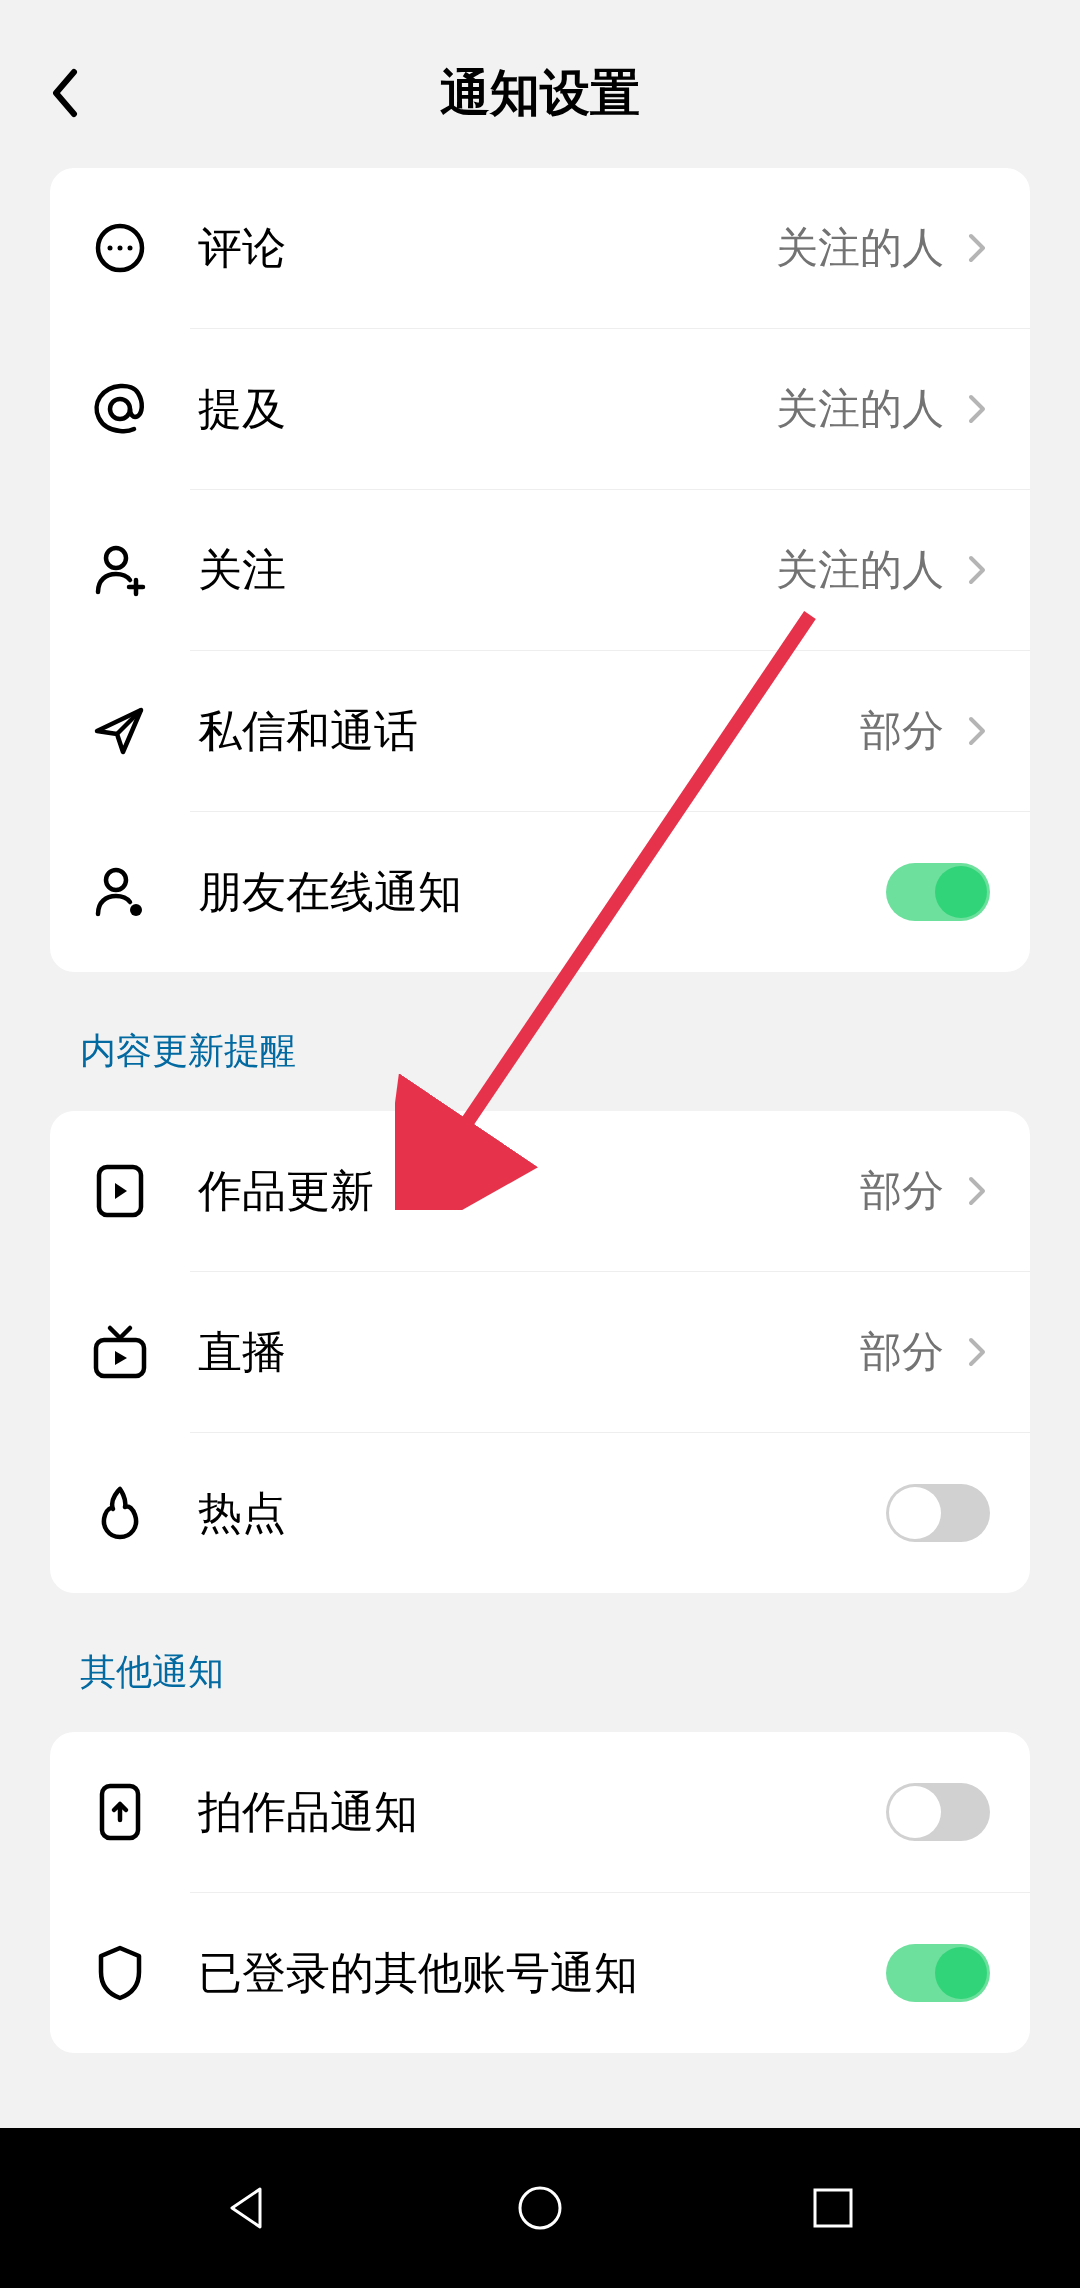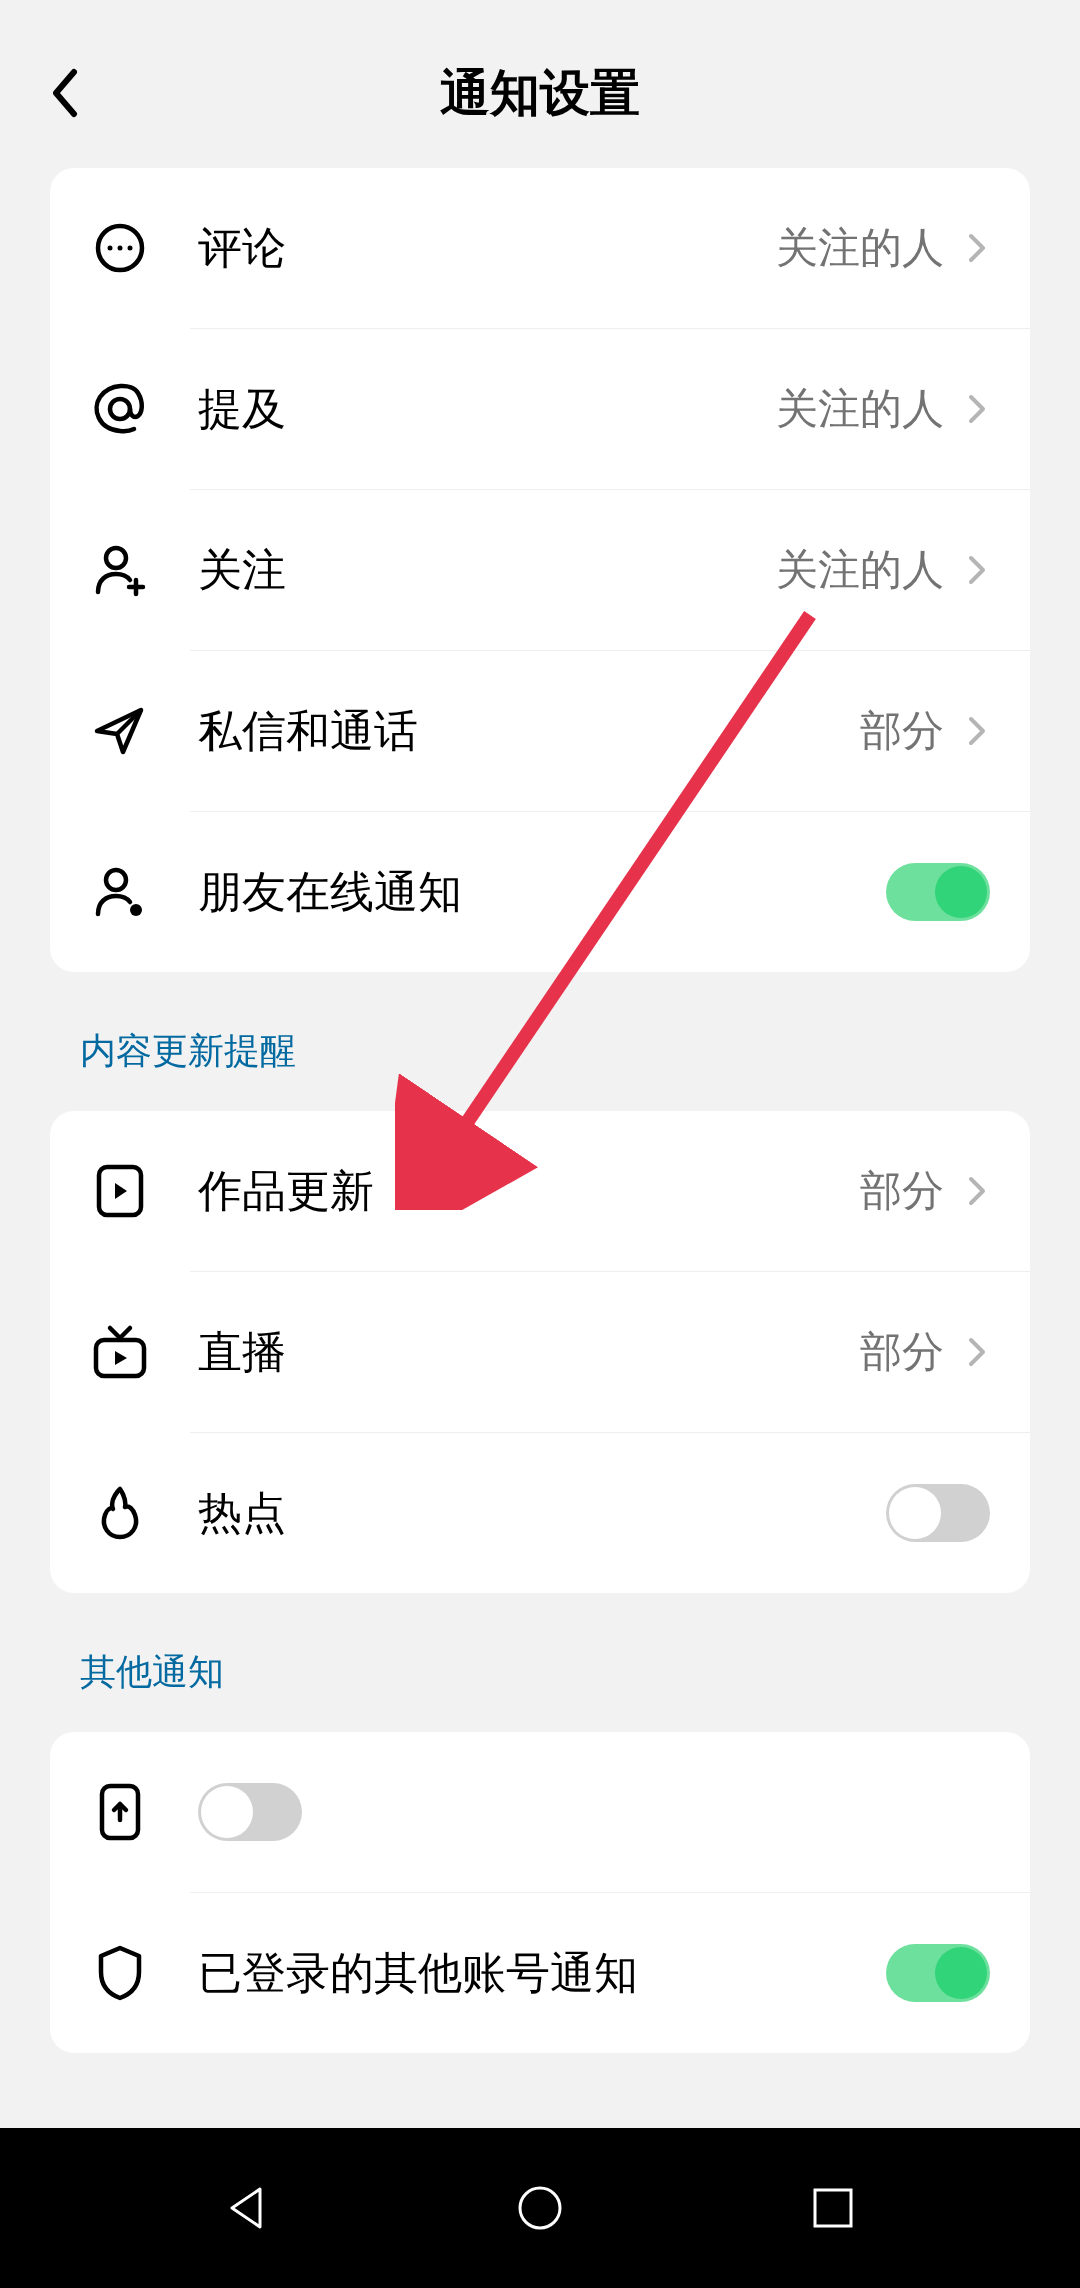--- a/index.html
+++ b/index.html
@@ -296,20 +296,21 @@
 <div class="section-header">其他通知</div>
 
 <div class="section">
   <div class="row">
     <div class="row-icon">
       <svg width="44" height="60" viewBox="0 0 44 60">
           <rect x="4" y="4" width="36" height="52" rx="8" stroke="#000" stroke-width="4.5" fill="none"></rect>
           <path d="M22 38 L22 22 M16 28 L22 22 L28 28" stroke="#000" stroke-width="4.5" fill="none" stroke-linecap="round" stroke-linejoin="round"></path>
         </svg>
     </div>
+    <div class="row-label">拍作品通知</div>
     <div class="toggle off">
         <div class="toggle-knob"></div>
       </div>
   </div>
   <div class="divider"></div>
 
   <div class="row">
     <div class="row-icon">
       <svg width="50" height="58" viewBox="0 0 50 58">
           <path d="M25 4 L44 12 L44 28 C44 42 36 50 25 54 C14 50 6 42 6 28 L6 12 Z" stroke="#000" stroke-width="4.5" fill="none" stroke-linejoin="round"></path>

